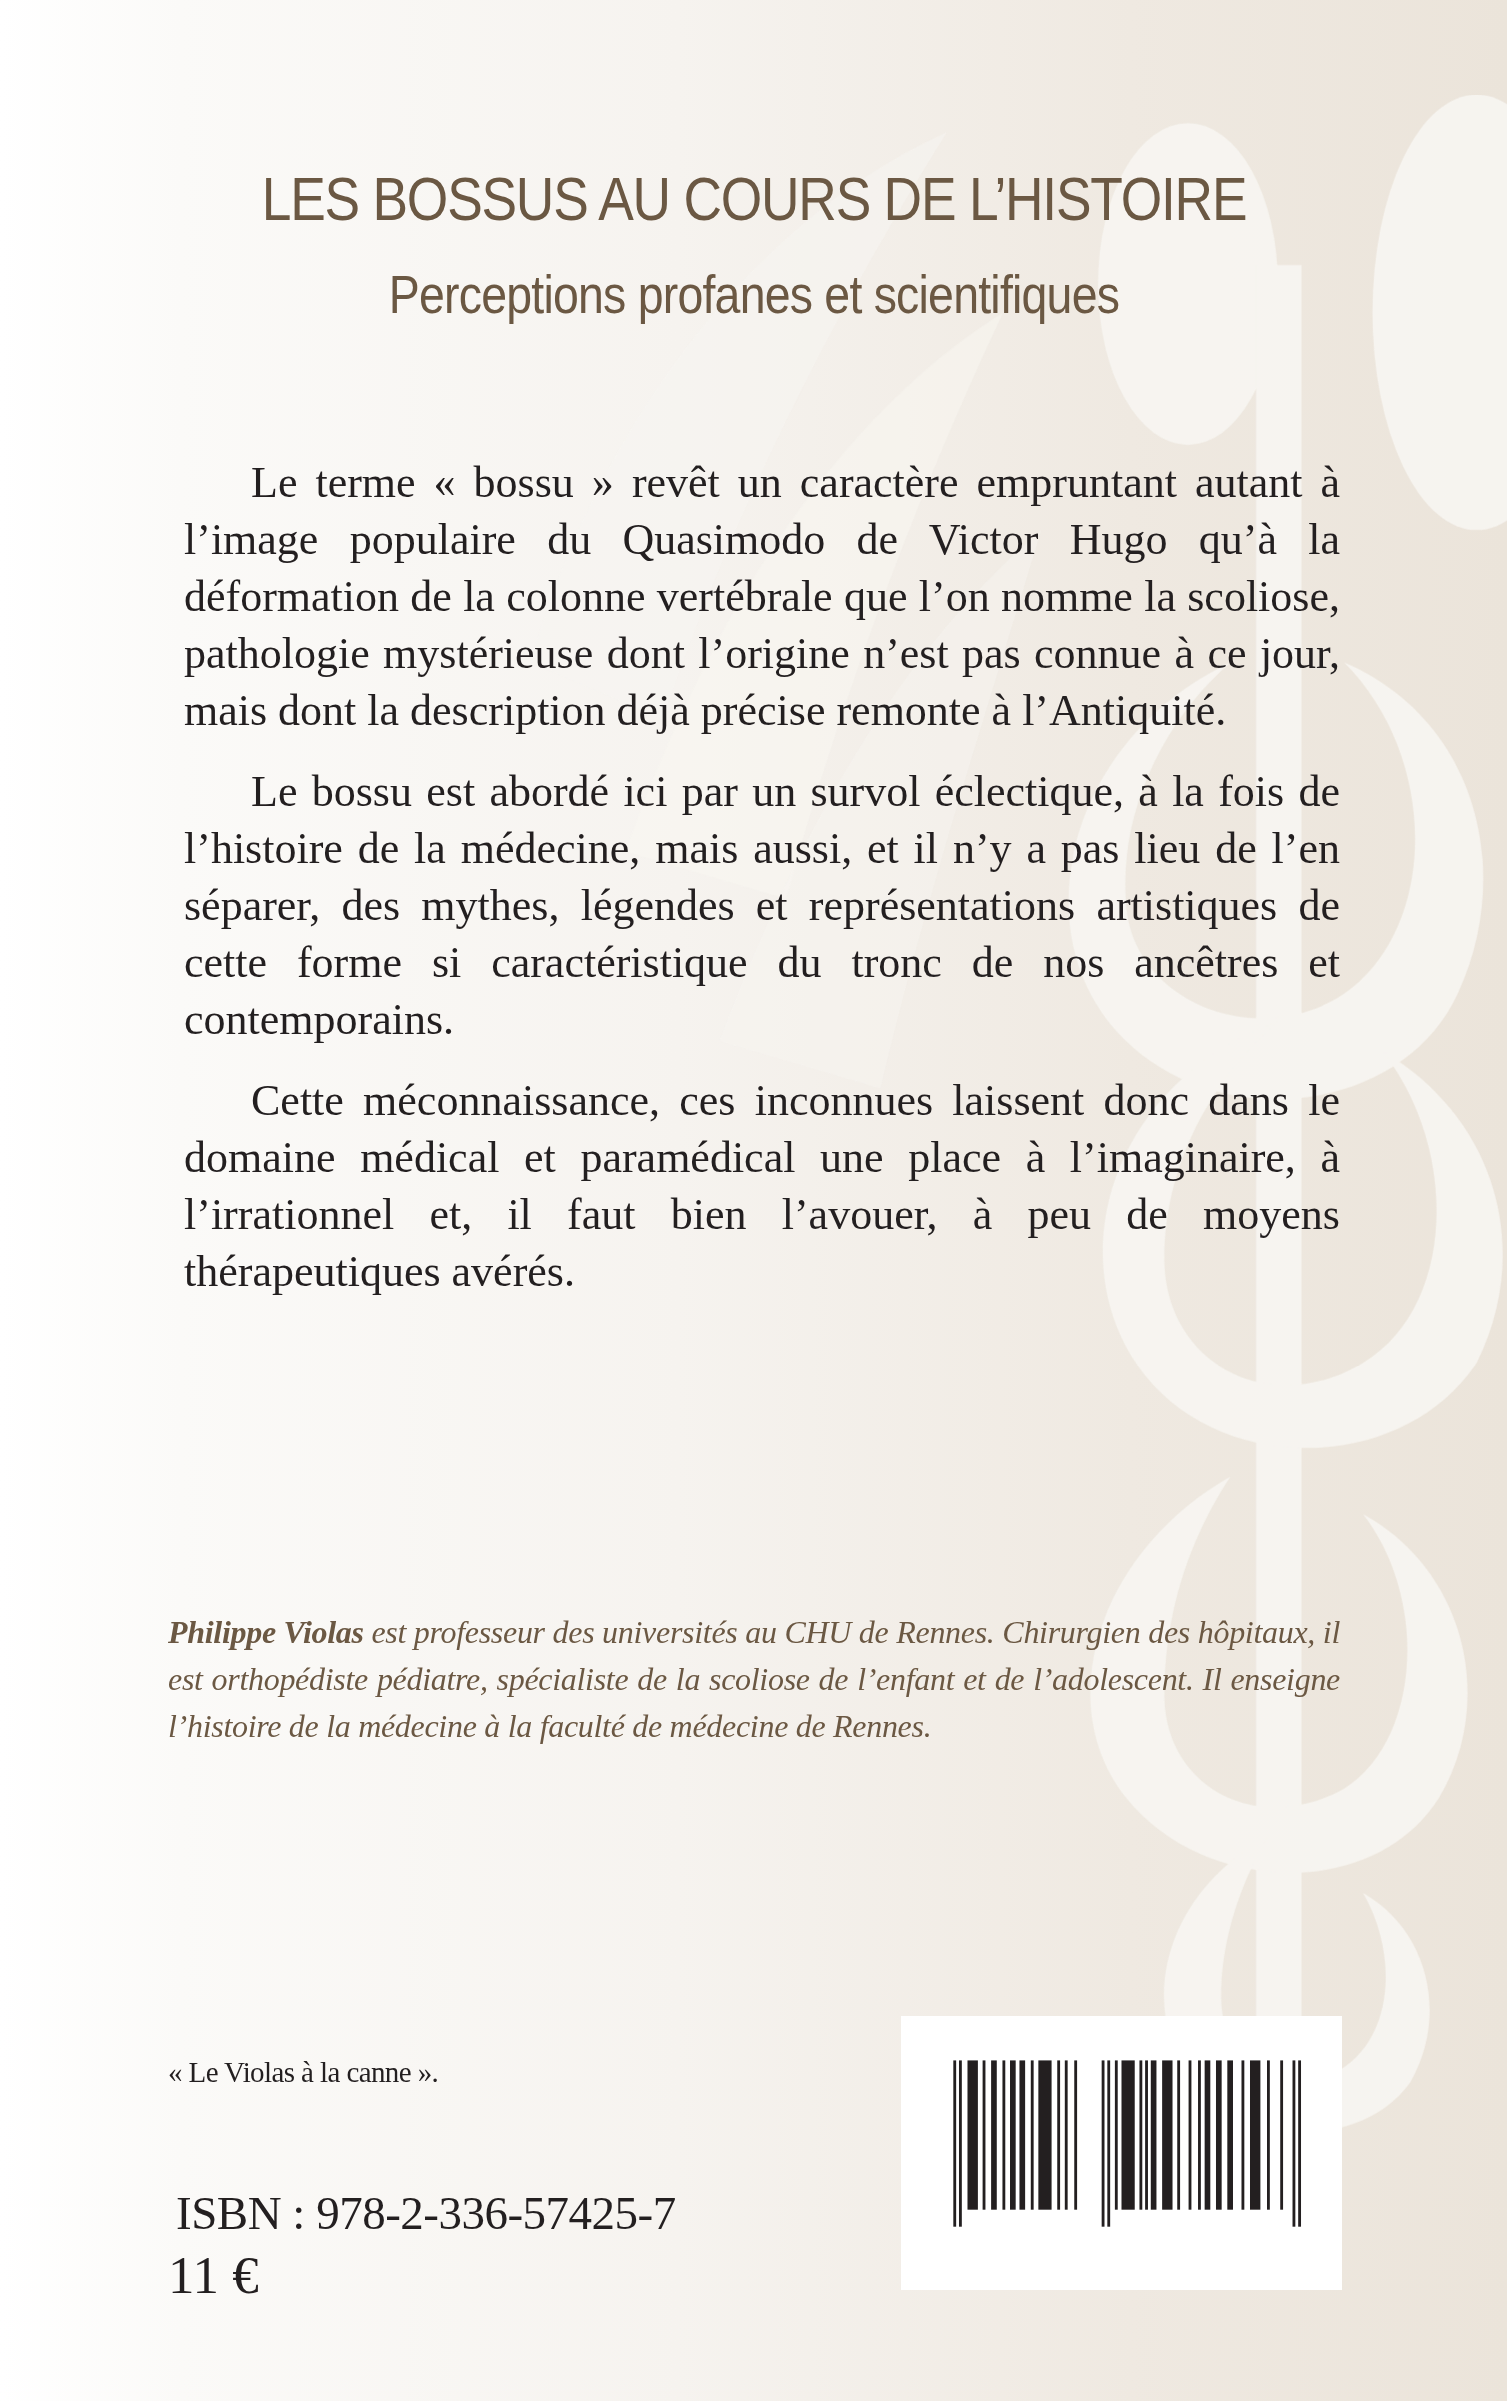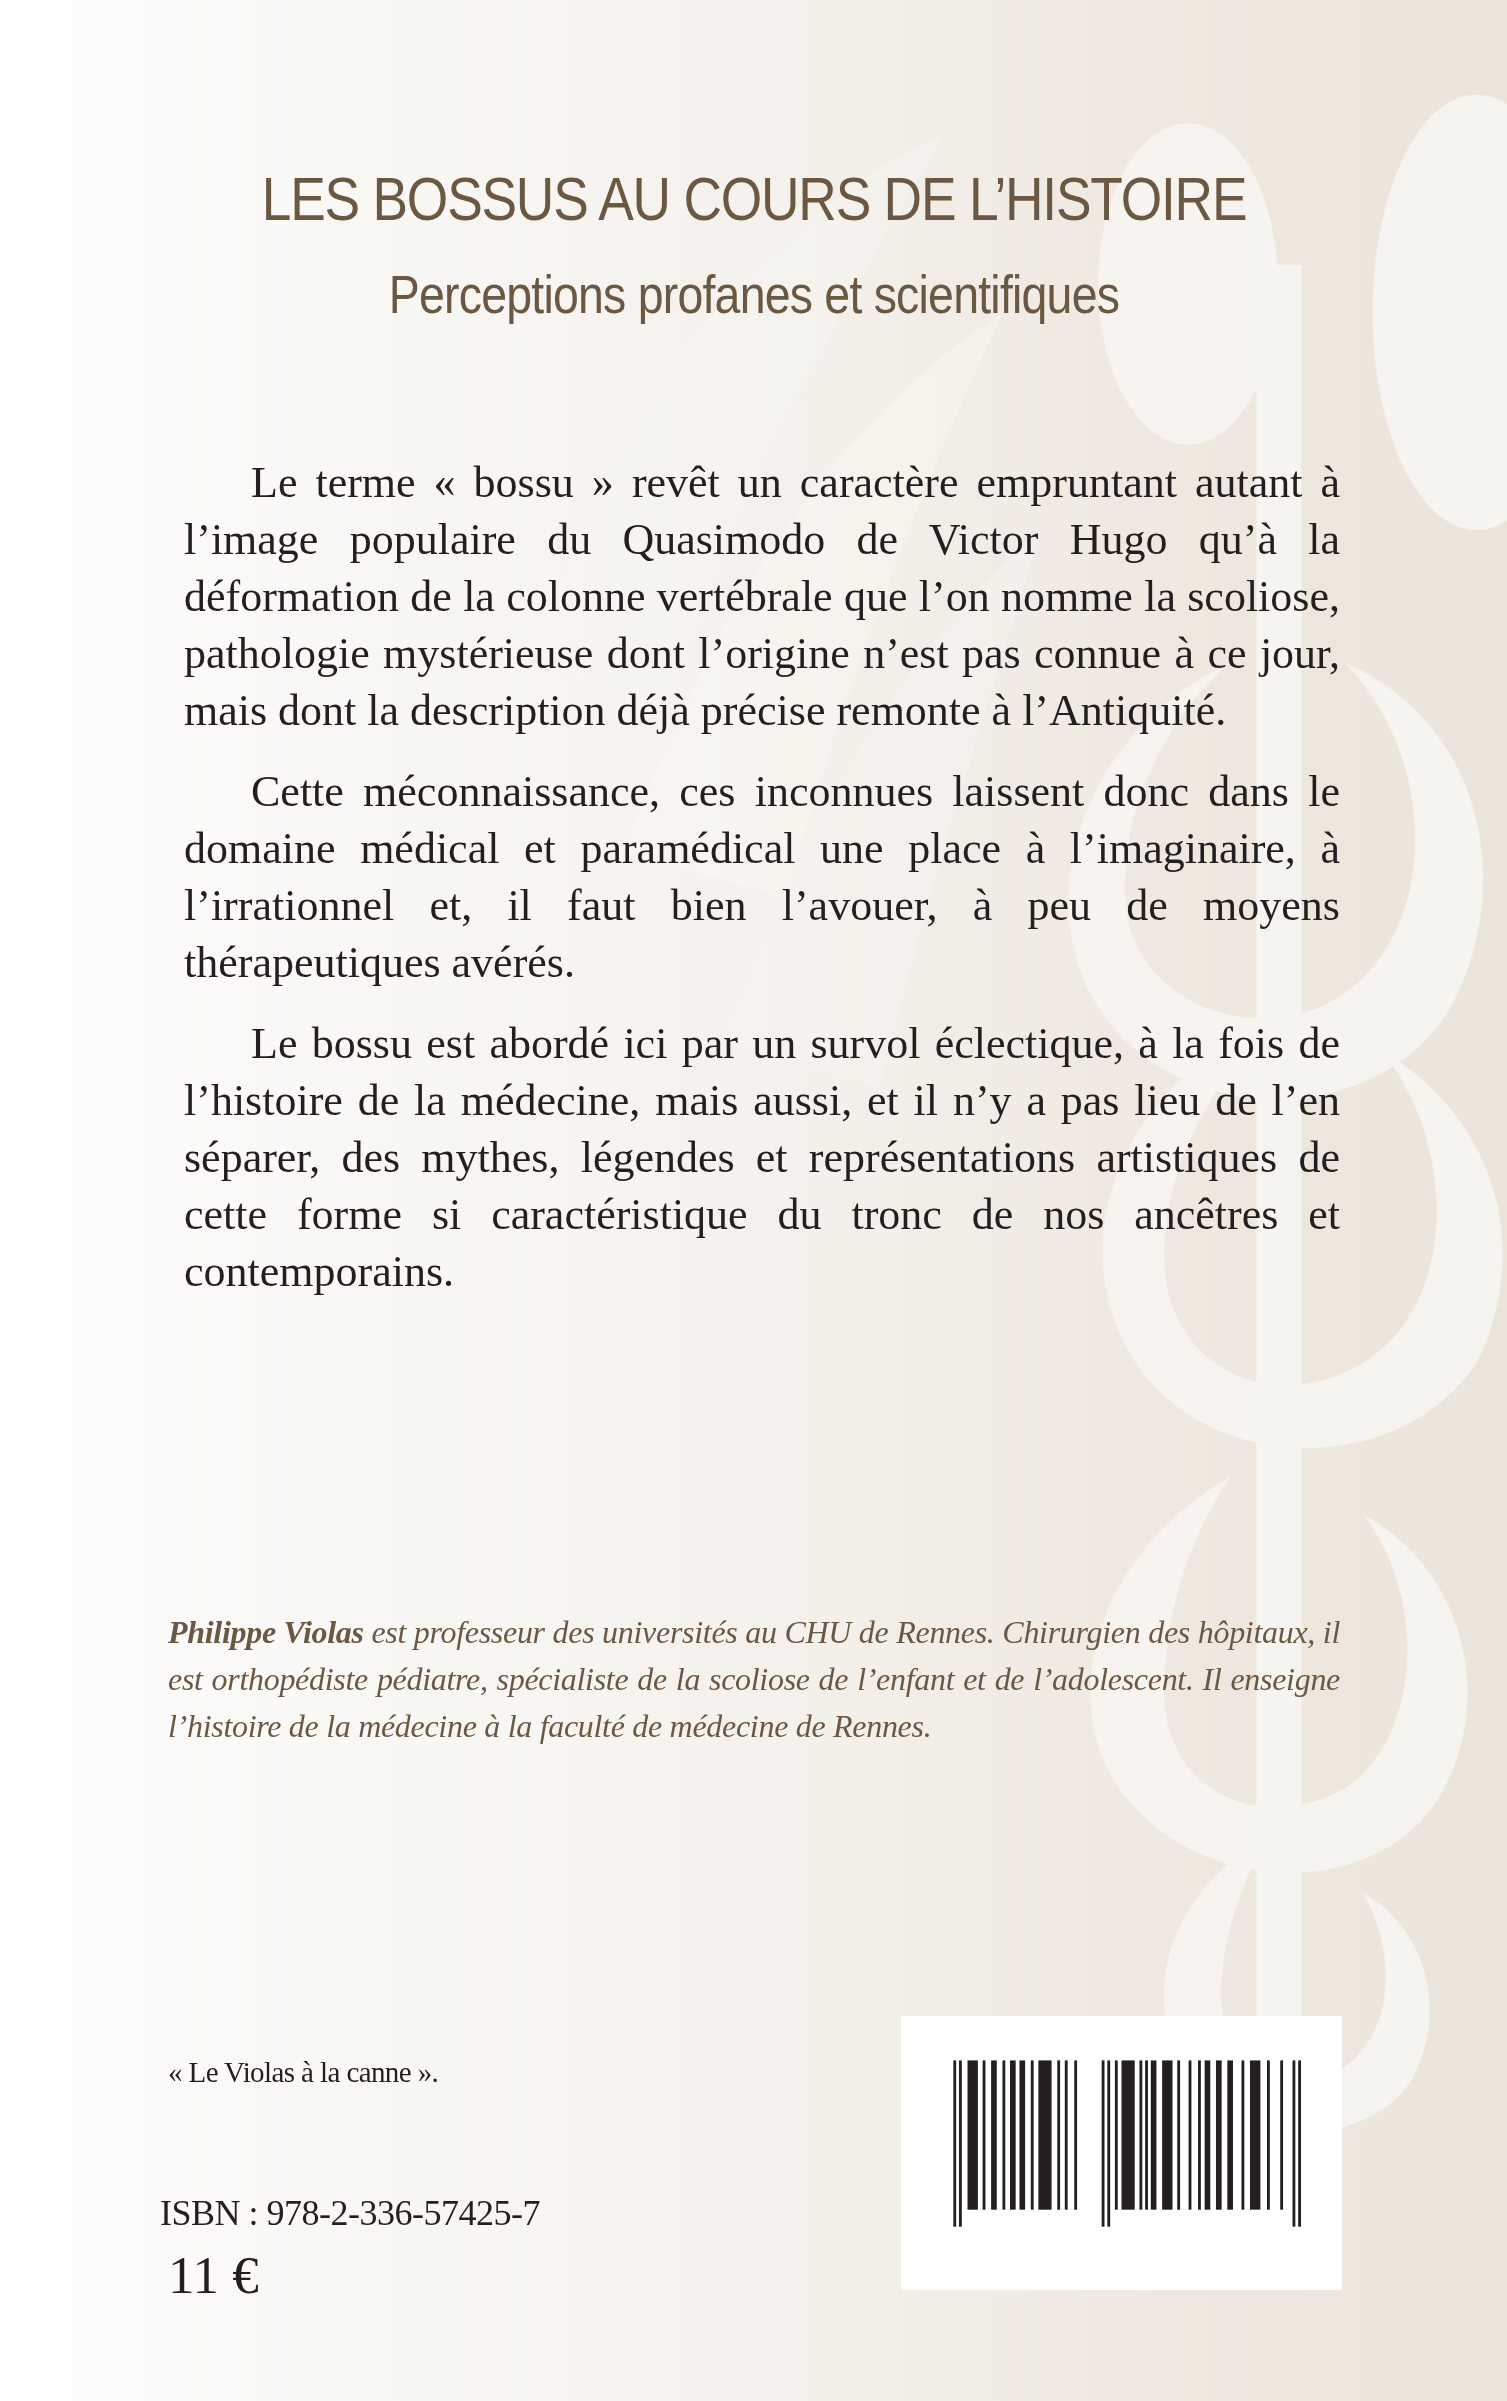--- a/index.html
+++ b/index.html
@@ -33,21 +33,21 @@
     font-size: 32px; line-height: 47px; color: #6b5843;
     font-style: italic; text-align: justify; letter-spacing: -0.3px;
   }
   .bio p { margin: 0; }
   .bio b { font-weight: 700; }
   .credits {
     left: 168px; top: 2057px; font-size: 29px; line-height: 31px; color: #231f20;
     letter-spacing: -0.6px;
   }
   .credits div { white-space: nowrap; }
-  .isbn { left: 160px; top: 2191px; font-size: 36px; line-height: 44px; color: #231f20; letter-spacing: -0.5px; }
+  .isbn { left: 176px; top: 2191px; font-size: 47px; line-height: 44px; color: #231f20; letter-spacing: -0.5px; }
   .price { left: 168px; top: 2247px; font-size: 53px; line-height: 57px; color: #231f20; text-align: right; }
   .barcode-box {
     left: 901px; top: 2016px; width: 441px; height: 274px; background: #ffffff;
   }
   .barcode-box svg { position: absolute; left: 0; top: 0; }
   .barcode-digits {
     position: absolute; top: 2213px; height: 38px;
     font-family: "DejaVu Sans Mono", monospace; font-size: 36px; line-height: 38px; color: #231f20;
   }
 </style>
@@ -71,22 +71,22 @@
     <path d="M1300 1560 C 1160 1640, 1110 1800, 1190 1900 C 1270 2000, 1450 2010, 1520 1900 C 1580 1800, 1550 1660, 1440 1600 C 1510 1690, 1500 1840, 1420 1890 C 1330 1940, 1230 1890, 1230 1790 C 1230 1700, 1260 1620, 1300 1560 Z"></path>
     <path d="M1340 1940 C 1230 2000, 1200 2120, 1260 2200 C 1320 2270, 1440 2270, 1490 2200 C 1530 2130, 1510 2040, 1440 2000 C 1480 2070, 1470 2160, 1410 2190 C 1350 2220, 1290 2180, 1290 2110 C 1290 2050, 1310 1990, 1340 1940 Z"></path>
   </g>
 </svg>
 
 <div class="layer title">LES BOSSUS AU COURS DE L’HISTOIRE</div>
 <div class="layer subtitle">Perceptions profanes et scientifiques</div>
 
 <div class="layer body-text">
   <p>Le terme « bossu » revêt un caractère empruntant autant à l’image populaire du Quasimodo de Victor Hugo qu’à la déformation de la colonne vertébrale que l’on nomme la scoliose, pathologie mystérieuse dont l’origine n’est pas connue à ce jour, mais dont la description déjà précise remonte à l’Antiquité.</p>
+  <p>Le bossu est abordé ici par un survol éclectique, à la fois de l’histoire de la médecine, mais aussi, et il n’y a pas lieu de l’en séparer, des mythes, légendes et représentations artistiques de cette forme si caractéristique du tronc de nos ancêtres et contemporains.</p>
   <p>Cette méconnaissance, ces inconnues laissent donc dans le domaine médical et paramédical une place à l’imaginaire, à l’irrationnel et, il faut bien l’avouer, à peu de moyens thérapeutiques avérés.</p>
-  <p>Le bossu est abordé ici par un survol éclectique, à la fois de l’histoire de la médecine, mais aussi, et il n’y a pas lieu de l’en séparer, des mythes, légendes et représentations artistiques de cette forme si caractéristique du tronc de nos ancêtres et contemporains.</p>
 </div>
 
 <div class="layer bio">
   <p><b>Philippe Violas</b><span> est professeur des universités au CHU de Rennes. Chirurgien des hôpitaux, il est orthopédiste pédiatre, spécialiste de la scoliose de l’enfant et de l’adolescent. Il enseigne l’histoire de la médecine à la faculté de médecine de Rennes.</span></p>
 </div>
 
 <div class="layer credits">
   <div>« Le Violas à la canne ».</div>
 </div>
 

